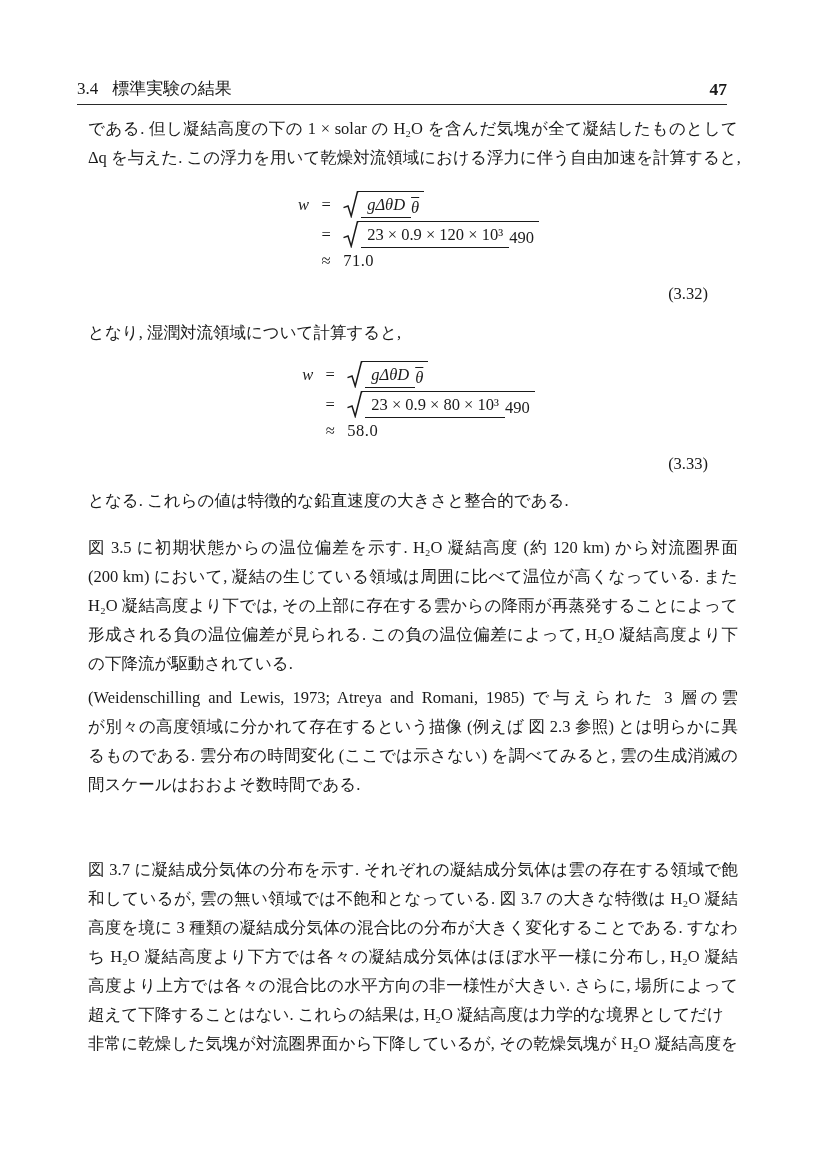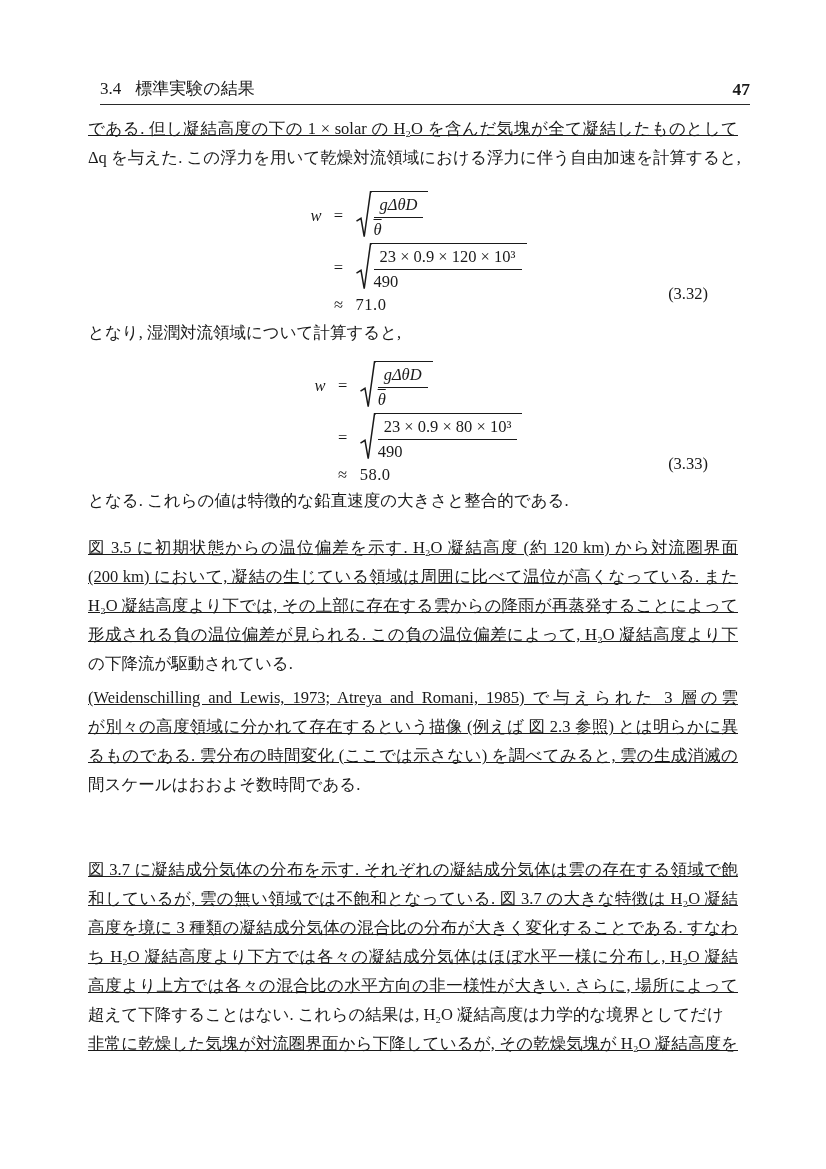--- a/index.html
+++ b/index.html
@@ -16,21 +16,21 @@
     overflow: hidden;
   }
   .page {
     position: absolute;
     inset: 0;
     background: #ffffff;
   }
   
   .running-header {
     position: absolute;
-    left: 100px;
+    left: 77px;
     width: 650px;
     top: 74px;
     height: 26px;
     border-bottom: 1.7px solid #2a2a2a;
     font-size: 17px;
     display: flex;
     justify-content: space-between;
     align-items: flex-end;
     padding-bottom: 4px;
     box-sizing: content-box;
@@ -43,21 +43,21 @@
     position: absolute;
     left: 88px;
     width: 650px;
     font-size: 16.5px;
   }
   .line {
     height: 29px;
     line-height: 29px;
     white-space: nowrap;
   }
-  .jl { text-align: justify; text-align-last: justify; white-space: normal; overflow: hidden; text-decoration: underline; }
+  .jl { text-align: justify; text-align-last: justify; white-space: normal; overflow: hidden; }
   .ll { text-align: left; }
 
   
   .eq-block {
     position: absolute;
     left: 88px;
     width: 650px;
   }
   .eq-math {
     width: fit-content;
@@ -91,22 +91,22 @@
     width: 16px;
     height: 100%;
   }
   .radicand {
     display: inline-block;
     border-top: 1.5px solid #1a1a1a;
     padding: 3px 5px 0 3px;
   }
   .frac {
     display: inline-flex;
-    flex-direction: column;
-    align-items: flex-start;
+    flex-direction: row;
+    align-items: center;
     vertical-align: middle;
   }
   .fnum {
     border-bottom: 1.3px solid #1a1a1a;
     padding: 0 6px 2px 6px;
     line-height: 20px;
   }
   .fden {
     padding-top: 2px;
     line-height: 20px;

